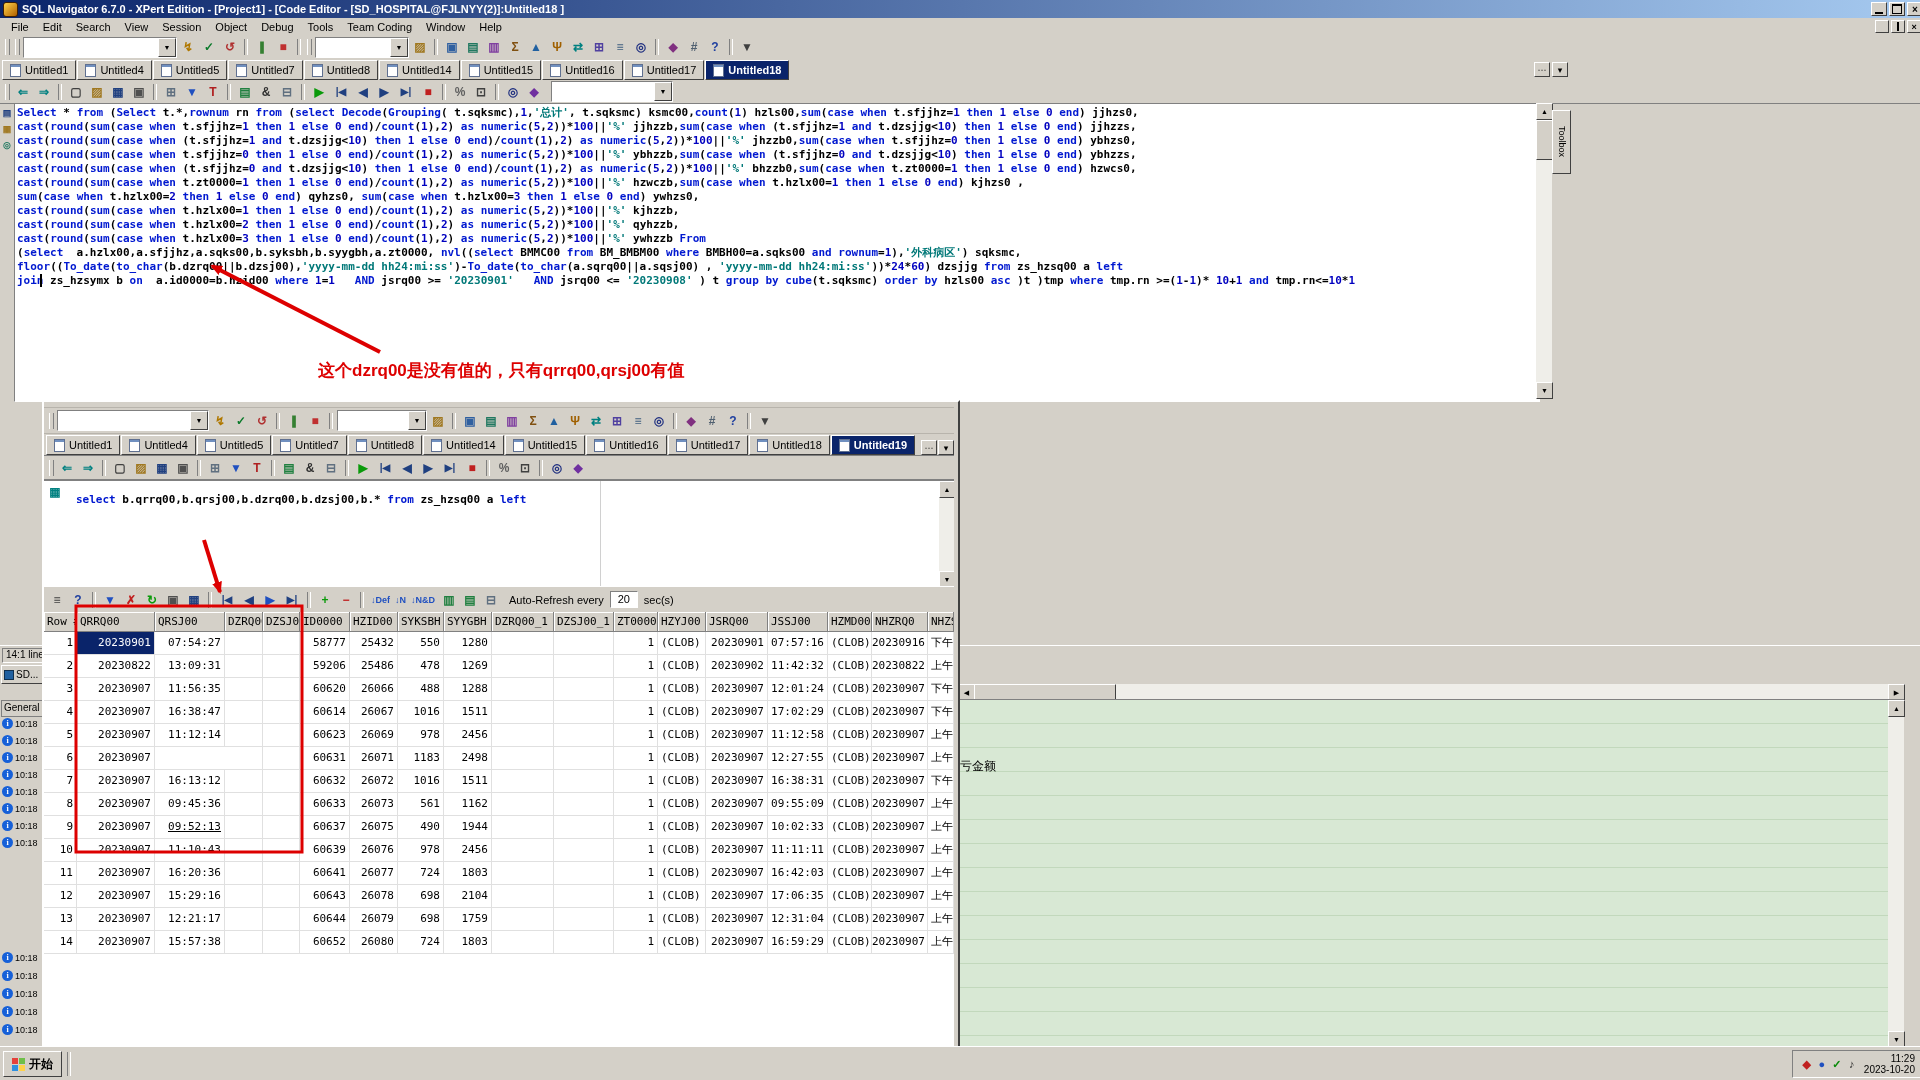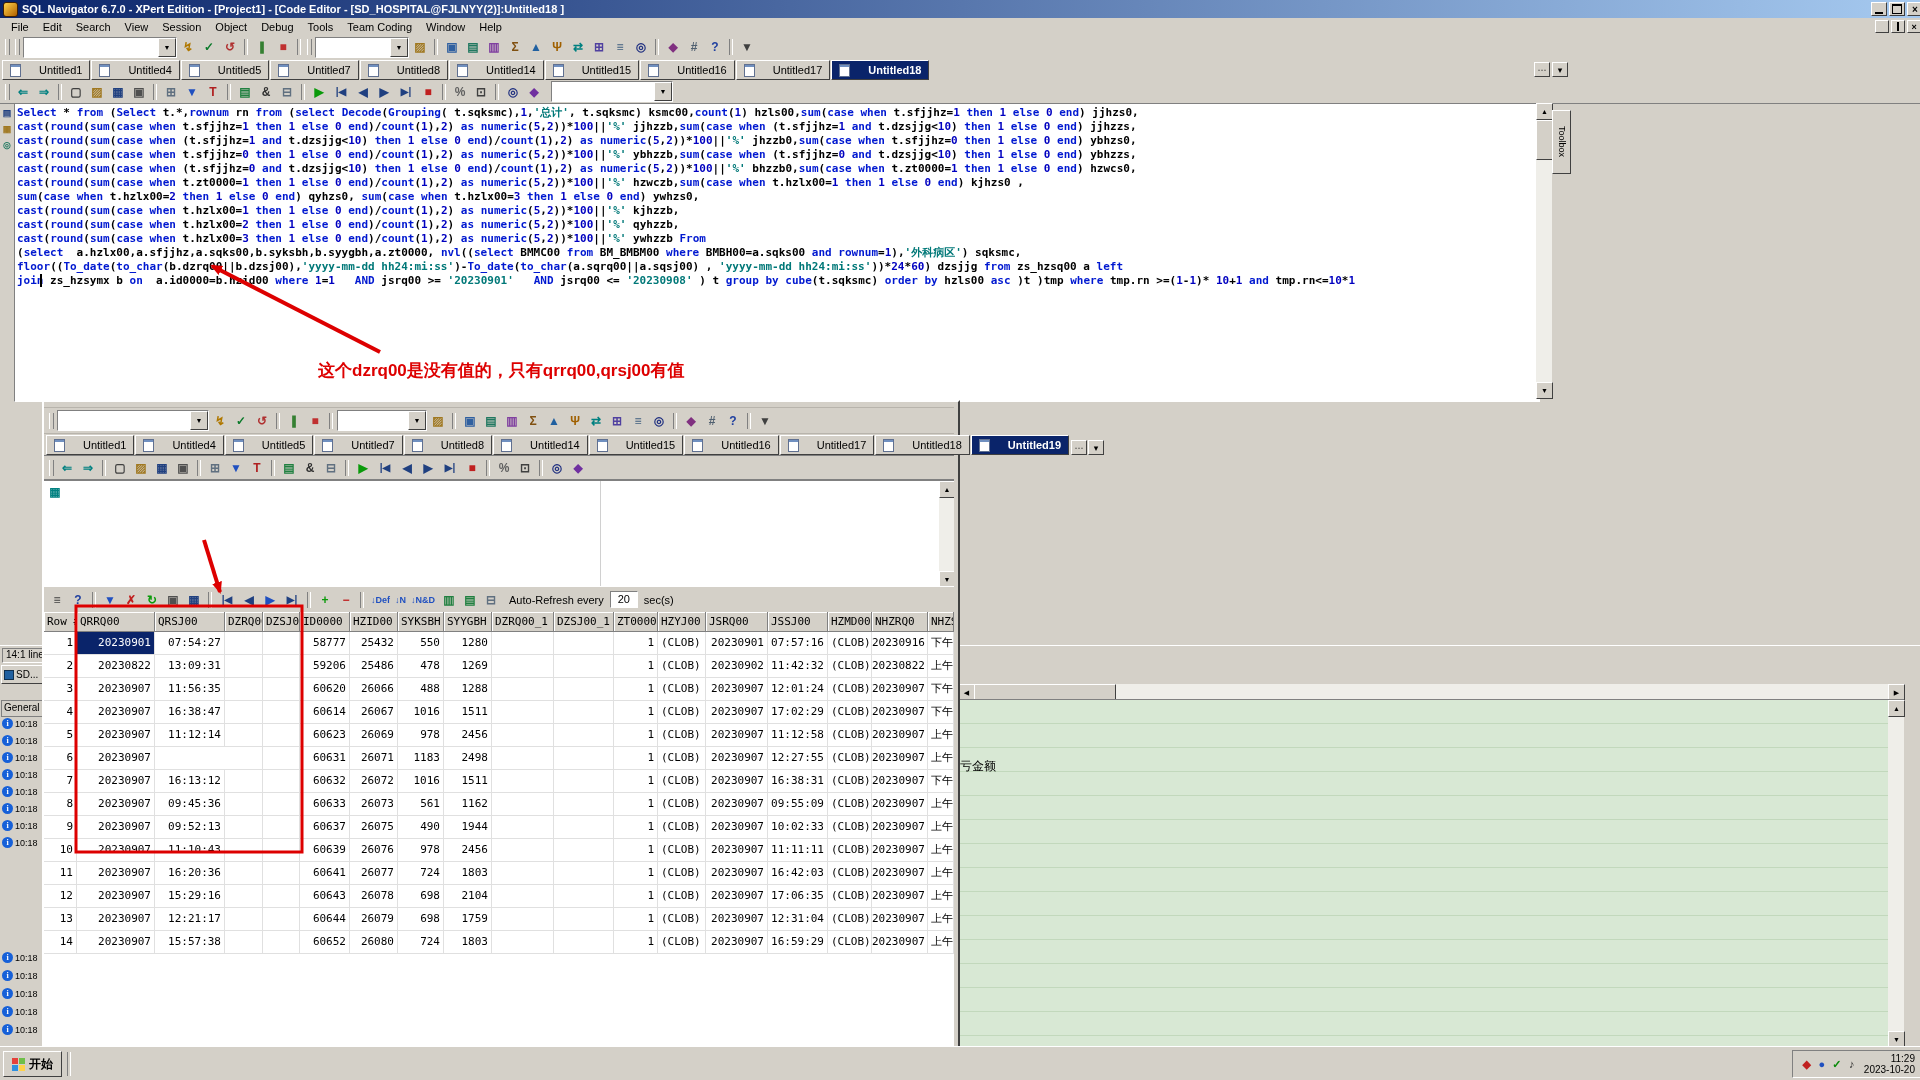--- a/index.html
+++ b/index.html
@@ -35,21 +35,21 @@
   .ticon.small{font-size:10px;width:22px;}
   .tsep{width:2px;height:16px;border-left:1px solid #808080;border-right:1px solid #fff;margin:0 3px;flex:none;}
   .combo{height:19px;background:#fff;border:1px solid;border-color:#808080 #fff #fff #808080;
     display:flex;align-items:center;flex:none;font-size:11px;}
   .combo .cval{padding:0 3px;white-space:nowrap;overflow:hidden;flex:1;margin-top:45px;}
   .combo .cbtn{width:16px;height:17px;background:#d4d0c8;border:1px solid;
     border-color:#fff #404040 #404040 #fff;display:flex;align-items:center;justify-content:center;font-size:7px;flex:none;}
   .tabbar{position:absolute;display:flex;align-items:flex-end;padding-left:2px;gap:1px;
     background:#d4d0c8;border-bottom:1px solid #808080;}
   .tabbar1{left:0;top:59px;width:1920px;height:21px;}
-  .tab{display:inline-flex;align-items:center;gap:18px;height:18px;padding:0 7px;
+  .tab{display:inline-flex;align-items:center;gap:4px;height:18px;padding:0 7px;
     background:#d4d0c8;border:1px solid;border-color:#fff #404040 #404040 #fff;white-space:nowrap;}
   .tab.active{background:#0a246a;color:#fff;font-weight:bold;}
   .doc-ico{width:9px;height:11px;background:#fff;border:1px solid #607090;box-shadow:inset 0 2px 0 #7090c0;flex:none;}
   .minibtn{width:16px;height:15px;display:flex;align-items:center;justify-content:center;font-size:9px;}
   
   .editor1{position:absolute;left:14px;top:103px;width:1522px;height:295px;background:#fff;
     border:1px solid;border-color:#808080 #fff #fff #808080;overflow:hidden;padding:2px 0 0 2px;}
   .code{font-family:"DejaVu Sans Mono",monospace;font-size:11px;font-weight:bold;}
   .cl{height:14px;line-height:14px;white-space:pre;}
   .kw{color:#0018d0;}
@@ -539,20 +539,21 @@
           <span class="tsep"></span>
           <span class="ticon" style="color: rgb(32, 48, 128);">◎</span>
           <span class="ticon" style="color: rgb(112, 48, 160);">◆</span>
         </span>
     </div>
 
     <div class="w2editor">
       <span class="marginline"></span>
       <span class="gutter-ico" style="color:#008080">▦</span>
       <div class="w2code code" id="editor2">
+          <div class="cl"><span class="kw">select</span> b.qrrq00,b.qrsj00,b.dzrq00,b.dzsj00,b.* <span class="kw">from</span> zs_hzsq00 a <span class="kw">left</span></div>
         </div>
       <div class="vscroll" style="right:0;top:0;height:106px;position:absolute;width:15px">
         <span class="sbtn" style="left:0;top:0;width:14px">▲</span>
         <span class="sbtn" style="left:0;top:90px;width:14px">▼</span>
       </div>
     </div>
 
     <div class="w2row w2gridtb">
       <span class="iconrow" id="gridtb1">
           <span class="ticon" style="color: rgb(64, 64, 64);">≡</span>
@@ -766,21 +767,21 @@
             <span class="gc al" style="width: 48px;">(CLOB)</span>
             <span class="gc ar" style="width: 62px;">20230907</span>
             <span class="gc ar" style="width: 60px;">09:55:09</span>
             <span class="gc al" style="width: 44px;">(CLOB)</span>
             <span class="gc ar" style="width: 56px;">20230907</span>
             <span class="gc al" style="width: 26px;">上午</span>
           </div>
           <div class="grow">
             <span class="gc ar" style="width: 33px;">9</span>
             <span class="gc ar" style="width: 78px;">20230907</span>
-            <span class="gc ar" style="width: 70px;">09:52:13</span>
+            <span class="gc ar" style="width: 70px; text-decoration: underline;">09:52:13</span>
             <span class="gc ar" style="width: 38px;"></span>
             <span class="gc ar" style="width: 37px;"></span>
             <span class="gc ar" style="width: 50px;">60637</span>
             <span class="gc ar" style="width: 48px;">26075</span>
             <span class="gc ar" style="width: 46px;">490</span>
             <span class="gc ar" style="width: 48px;">1944</span>
             <span class="gc ar" style="width: 62px;"></span>
             <span class="gc ar" style="width: 60px;"></span>
             <span class="gc ar" style="width: 44px;">1</span>
             <span class="gc al" style="width: 48px;">(CLOB)</span>

